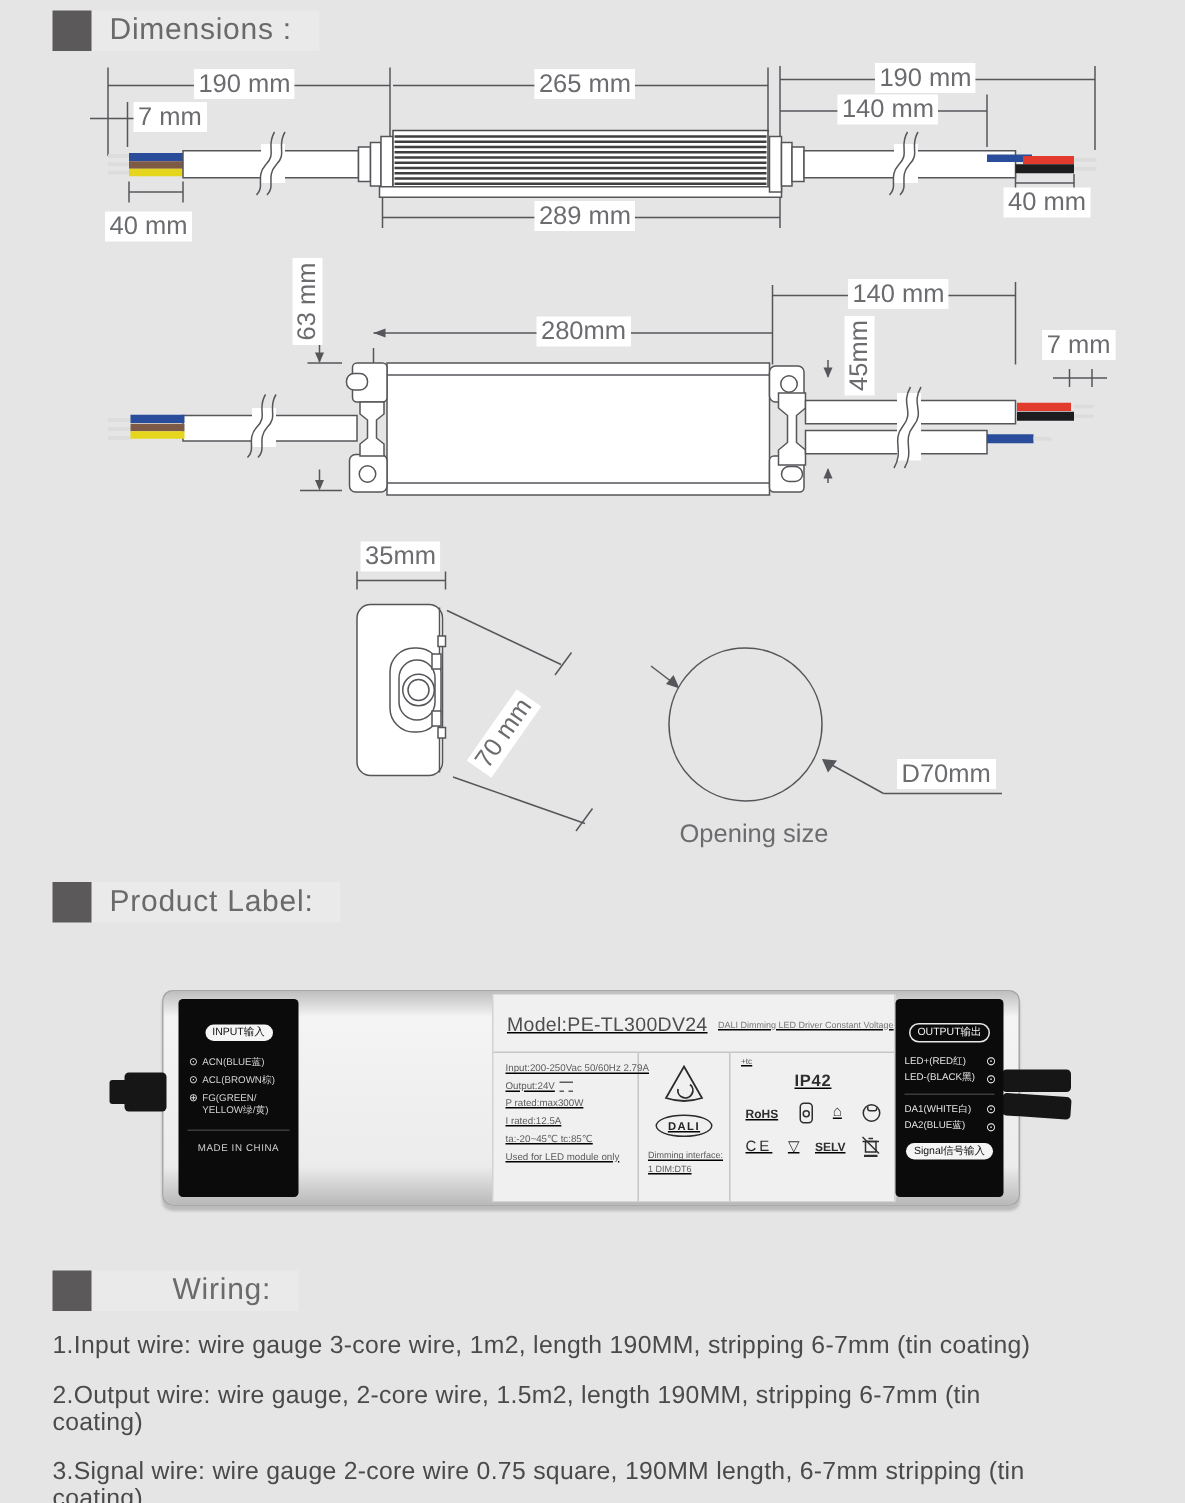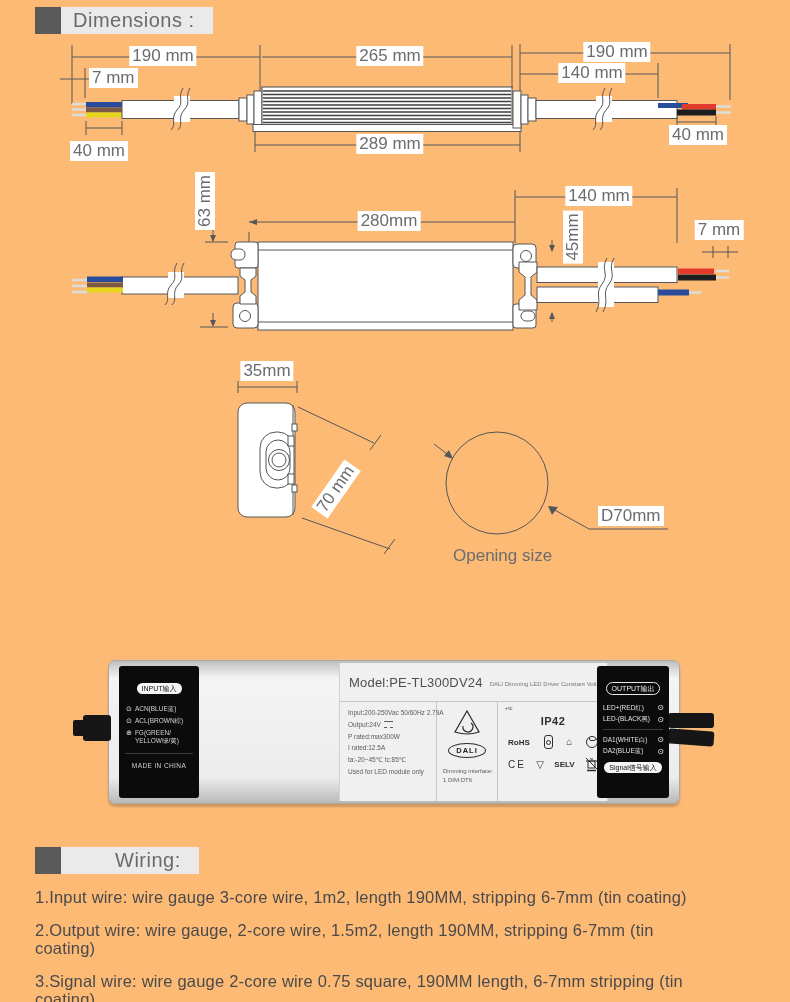--- a/index.html
+++ b/index.html
@@ -1,16 +1,16 @@
 <!DOCTYPE html>
 <html><head>
 <meta charset="utf-8">
 <style>
   html,body{margin:0;padding:0;background:#ffffff;}
-  .page{position:relative;width:790px;height:1002px;background:#fdba74;overflow:hidden;
+  .page{position:relative;width:790px;height:1002px;background:#e5e5e5;overflow:hidden;
         font-family:"Liberation Sans","DejaVu Sans",sans-serif;}
   
   .sec-header{position:absolute;left:35px;display:flex;align-items:center;background:#eaeaea;height:27px;}
   .sec-header .sq{width:26px;height:27px;background:#5b5959;flex:0 0 26px;}
   .sec-header .sec-title{font-size:20px;color:#6a6a6a;padding:0 18px 0 12px;white-space:nowrap;letter-spacing:0.5px;}
   
   .dim{position:absolute;font-size:17px;color:#6b6c6f;background:#fff;padding:0 3px;white-space:nowrap;transform:translate(-50%,-50%);}
   .dim.left-anchor{transform:none;}
   .dim.rot{transform:translate(-50%,-50%) rotate(-90deg);}
   .dim.rot70{transform:translate(-50%,-50%) rotate(-55deg);}
@@ -26,22 +26,22 @@
   .panel-right{left:488px;width:72px;}
   .badge{display:block;margin:0 auto;font-size:7px;border-radius:7px;padding:2px 5px;text-align:center;width:max-content;line-height:1;}
   .badge.filled{background:#f5f5f5;color:#111;}
   .badge.outline{border:1px solid #e8e8e8;color:#f0f0f0;background:transparent;}
   .pl-line{display:flex;align-items:flex-start;gap:3px;font-size:6.5px;margin:4px 0 0 7px;line-height:1.25;color:#d2d2d2;}
   .pl-icon{font-size:7px;line-height:1;color:#e0e0e0;}
   .pl-div{border-top:1px solid #3c3c3c;margin:7px 6px 0 6px;}
   .made-in{font-size:6.5px;text-align:center;margin-top:8px;letter-spacing:0.4px;color:#cfcfcf;}
   .pr-row{display:flex;align-items:center;justify-content:space-between;font-size:6.5px;margin:3px 5px 0 6px;color:#e3e3e3;line-height:1.3;}
   .term{font-size:8px;color:#f0f0f0;line-height:1;}
-  .label-center{position:absolute;left:230px;top:2px;width:269px;height:138px;background:#f0f0f0;
-                border-left:1px solid #d2d2d2;border-right:1px solid #d2d2d2;box-sizing:border-box;}
+  .label-center{position:absolute;left:219px;top:2px;width:269px;height:138px;background:#f0f0f0;
+                border-left:1px solid #d2d2d2;border-right:1px solid #d2d2d2;box-sizing:border-box;text-decoration:underline;}
   .lc-head{height:38px;border-bottom:1px solid #c6c6c6;display:flex;align-items:center;padding-left:9px;}
   .lc-model{font-size:13px;color:#4e4e50;letter-spacing:0.2px;}
   .lc-sub{font-size:6px;color:#777;margin-left:7px;margin-top:3px;}
   .lc-body{display:flex;height:99px;}
   .lc-specs{width:97px;border-right:1px solid #c6c6c6;box-sizing:border-box;padding:7px 0 0 8px;}
   .spec-row{font-size:6.5px;color:#5c5c5e;margin-bottom:4.5px;white-space:nowrap;}
   .dc-sym{display:inline-block;width:9px;height:5px;border-top:1px solid #5c5c5e;border-bottom:1px dashed #5c5c5e;vertical-align:middle;margin-left:3px;}
   .lc-dali{width:61px;border-right:1px solid #c6c6c6;box-sizing:border-box;display:flex;flex-direction:column;align-items:center;padding-top:6px;}
   .dali-oval{border:1.5px solid #2c2c2c;border-radius:50%;padding:2px 7px;font-size:7.5px;font-weight:bold;color:#222;letter-spacing:1px;margin-top:7px;}
   .dim-int{font-size:6px;color:#5c5c5e;margin-top:9px;line-height:1.5;align-self:flex-start;padding-left:6px;}
@@ -271,20 +271,24 @@
   <span class="dim" style="left:389px;top:221px;">280mm</span>
   <span class="dim" style="left:599px;top:196px;">140 mm</span>
   <span class="dim rot" style="left:573px;top:237px;">45mm</span>
   <span class="dim" style="left:719px;top:230px;">7 mm</span>
 
   <span class="dim" style="left:267px;top:371px;">35mm</span>
   <span class="dim rot70" style="left:336px;top:489px;">70 mm</span>
   <span class="dim left-anchor" style="left:598px;top:506px;">D70mm</span>
   <span class="caption" style="left:453px;top:546px;">Opening size</span>
 
+  <div class="sec-header" style="top:588px;">
+    <div class="sq"></div>
+    <div class="sec-title">Product Label:</div>
+  </div>
 
   <div class="device">
 
     <div class="stub" style="left:-26px;top:54px;width:28px;height:26px;"></div>
     <div class="stub" style="left:-36px;top:59px;width:12px;height:16px;border-radius:2px;"></div>
     <div class="stub" style="left:559px;top:52px;width:46px;height:15px;"></div>
     <div class="stub" style="left:559px;top:69px;width:46px;height:15px;transform:rotate(4deg);"></div>
 
     <div class="panel panel-left">
       <div style="height:17px;"></div>

